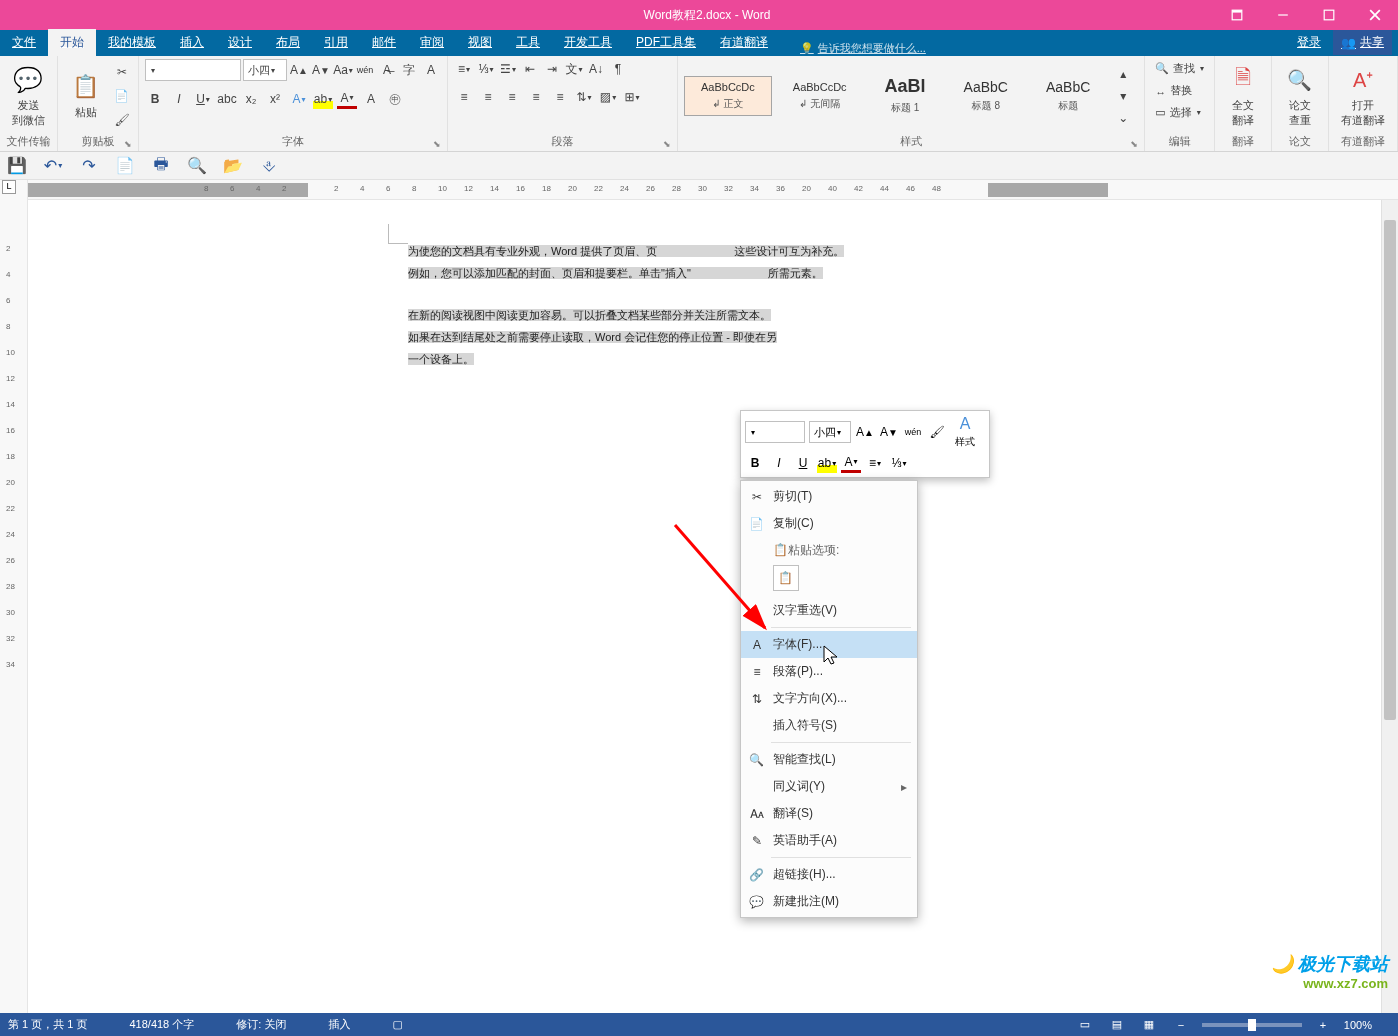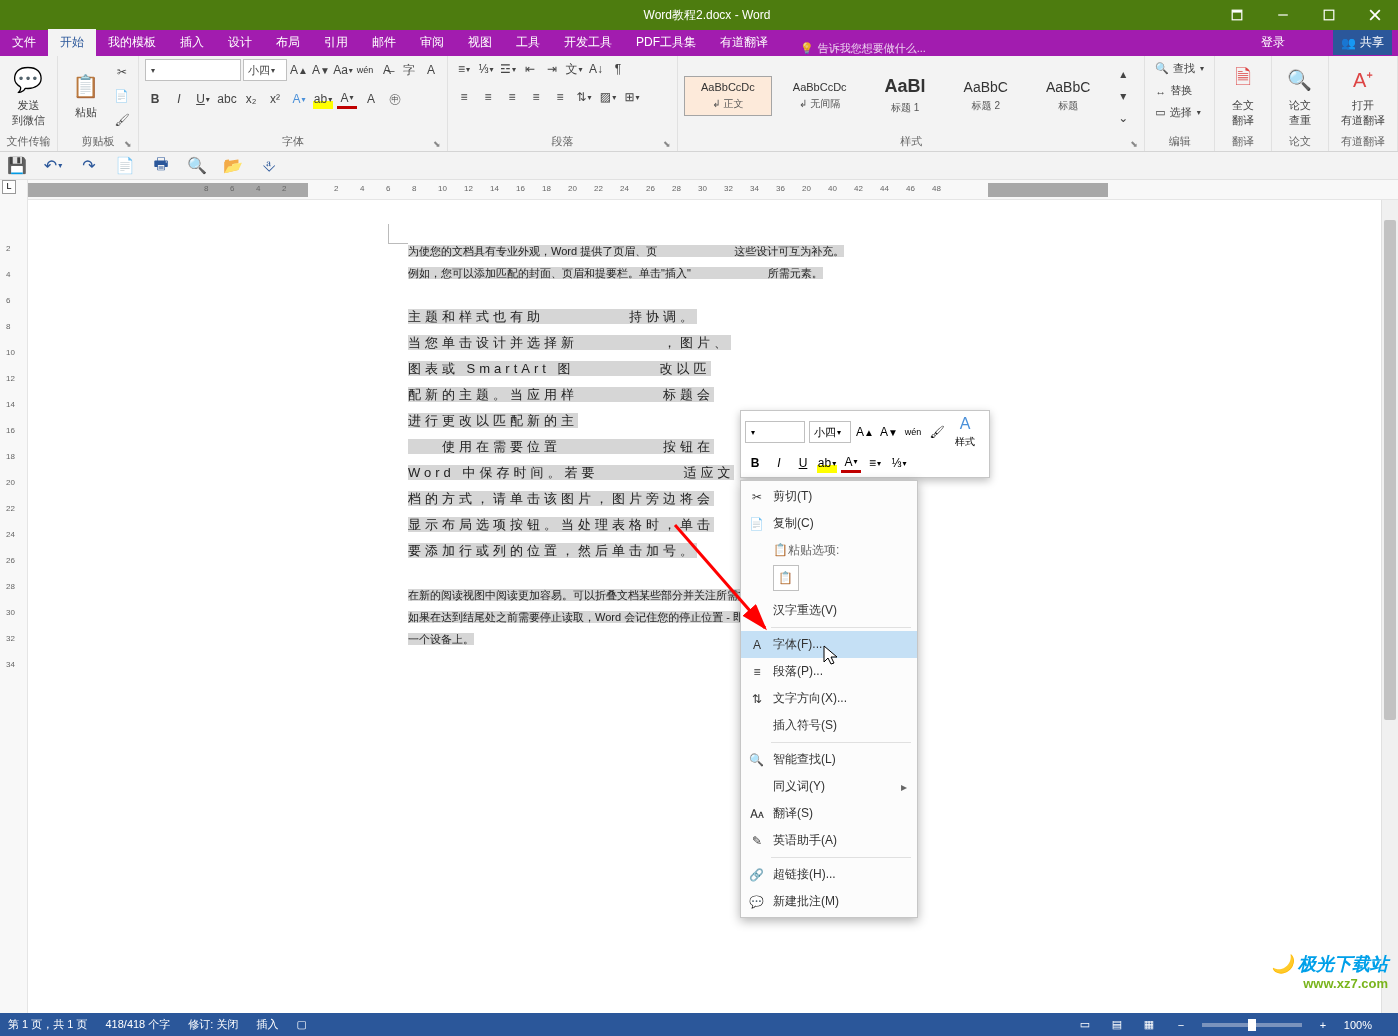--- a/index.html
+++ b/index.html
@@ -1,29 +1,29 @@
 <!DOCTYPE html>
 <html><head>
 <meta charset="utf-8">
 <style>
 * { margin: 0; padding: 0; box-sizing: border-box; font-family: "Microsoft YaHei", "Segoe UI", sans-serif; }
 body { background: #fff; width: 1398px; height: 1036px; overflow: hidden; position: relative; }
 
-.title-bar { background: #4d7c0f; height: 30px; display: flex; align-items: center; justify-content: center; color: #fff; font-size: 12px; }
+.title-bar { background: #ec4899; height: 30px; display: flex; align-items: center; justify-content: center; color: #fff; font-size: 12px; }
 .title-bar .left { width: 200px; }
 .title-bar .center { flex: 1; text-align: center; }
 .title-bar .right { display: flex; }
 .win-btn { width: 46px; height: 30px; display: flex; align-items: center; justify-content: center; cursor: pointer; }
 .win-btn svg { width: 12px; height: 12px; }
 
-.tab-bar { background: #a21caf; height: 26px; display: flex; align-items: flex-end; color: #fff; font-size: 12px; }
+.tab-bar { background: #0369a1; height: 26px; display: flex; align-items: flex-end; color: #fff; font-size: 12px; text-decoration: underline; }
 .tab { padding: 5px 12px; cursor: pointer; }
 .tab.active { background: #f3f3f3; color: #2b579a; }
 .tell-me { margin-left: 20px; opacity: 0.8; font-size: 11px; display: flex; align-items: center; gap: 4px; }
-.right-tabs { margin-left: auto; display: flex; align-items: center; padding-right: 6px; gap: 36px; }
+.right-tabs { margin-left: auto; display: flex; align-items: center; padding-right: 6px; }
 .share-btn { background: #2b579a; padding: 4px 8px; font-size: 12px; display: flex; align-items: center; gap: 4px; }
 
 .ribbon { background: #f3f3f3; height: 96px; border-bottom: 1px solid #d4d4d4; display: flex; font-size: 11px; color: #444; }
 .ribbon-group { border-right: 1px solid #e1e1e1; padding: 3px 6px 2px 6px; display: flex; flex-direction: column; position: relative; }
 .ribbon-group .content { flex: 1; display: flex; align-items: center; gap: 4px; }
 .ribbon-group .label { text-align: center; font-size: 11px; color: #666; padding-top: 2px; }
 .ribbon-group .launcher { position: absolute; right: 2px; bottom: 2px; width: 12px; height: 12px; cursor: pointer; }
 .big-btn { display: flex; flex-direction: column; align-items: center; justify-content: center; padding: 2px 6px; cursor: pointer; gap: 2px; }
 .big-btn .icon { width: 32px; height: 32px; display: flex; align-items: center; justify-content: center; }
 .combo { border: 1px solid #c0c0c0; background: #fff; height: 22px; display: flex; align-items: center; padding: 0 4px; font-size: 11px; }
@@ -64,21 +64,21 @@
 .ctx-header { padding: 5px 10px 3px 32px; color: #666; font-size: 12px; position: relative; }
 .paste-opt { padding: 3px 10px 6px 32px; }
 .paste-opt-btn { width: 26px; height: 26px; border: 1px solid #c0c0c0; background: #fff; display: inline-flex; align-items: center; justify-content: center; cursor: pointer; }
 .ctx-arrow { margin-left: auto; color: #666; }
 
 .arrow-annotation { position: absolute; left: 670px; top: 340px; pointer-events: none; }
 .arrow-annotation svg { overflow: visible; }
 
 .cursor-anno { position: absolute; left: 822px; top: 464px; pointer-events: none; }
 
-.status-bar { position: absolute; bottom: 0; left: 0; right: 0; height: 23px; background: #2b579a; color: #fff; font-size: 11px; display: flex; align-items: center; padding: 0 8px; }
+.status-bar { position: absolute; bottom: 0; left: 0; right: 0; height: 23px; background: #2b579a; color: #fff; font-size: 11px; display: flex; align-items: center; padding: 0 8px; gap: 24px; }
 .status-item { margin-right: 18px; }
 .status-right { margin-left: auto; display: flex; align-items: center; gap: 10px; }
 .view-btn { width: 22px; height: 18px; display: flex; align-items: center; justify-content: center; cursor: pointer; }
 .zoom-slider { width: 100px; height: 4px; background: #7a93bd; position: relative; }
 .zoom-thumb { position: absolute; top: -4px; width: 8px; height: 12px; background: #fff; }
 
 .watermark { position: absolute; right: 10px; bottom: 28px; text-align: right; }
 .wm1 { color: #00a0e9; font-size: 18px; font-weight: bold; font-style: italic; display: flex; align-items: center; justify-content: flex-end; gap: 4px; }
 .wm2 { color: #7ab51d; font-size: 13px; font-weight: bold; }
 .scrollbar-v { position: absolute; right: 0; top: 0; bottom: 0; width: 17px; background: #f0f0f0; border-left: 1px solid #e0e0e0; }
@@ -264,21 +264,21 @@
       <div class="style-item">
         <div class="style-preview">AaBbCcDc</div>
         <div class="style-name">↲ 无间隔</div>
       </div>
       <div class="style-item">
         <div class="style-preview" style="font-size:18px;font-weight:bold">AaBl</div>
         <div class="style-name">标题 1</div>
       </div>
       <div class="style-item">
         <div class="style-preview" style="font-size:14px">AaBbC</div>
-        <div class="style-name">标题 2</div>
+        <div class="style-name">标题 8</div>
       </div>
       <div class="style-item">
         <div class="style-preview" style="font-size:14px">AaBbC</div>
         <div class="style-name">标题</div>
       </div>
       <div class="vcol" style="gap:2px;margin-left:2px">
         <div class="icon-btn">▴</div>
         <div class="icon-btn">▾</div>
         <div class="icon-btn">⌄</div>
       </div>
@@ -423,30 +423,20 @@
         <span class="hruler-mark" style="left: 826px;">42</span>
         <span class="hruler-mark" style="left: 852px;">44</span>
         <span class="hruler-mark" style="left: 878px;">46</span>
         <span class="hruler-mark" style="left: 904px;">48</span>
       </div>
     <div class="page-viewport">
       <div class="page">
         <div style="position:absolute;left:70px;top:14px;width:20px;height:20px;border-left:1px solid #bbb;border-bottom:1px solid #bbb"></div>
         <p class="para small"><span class="sel" style="white-space:pre-wrap">为使您的文档具有专业外观，Word 提供了页眉、页　　　　　　　这些设计可互为补充。
 例如，您可以添加匹配的封面、页眉和提要栏。单击"插入"　　　　　　　所需元素。</span></p>
-        <p class="para"><span class="sel" style="white-space:pre-wrap;letter-spacing:4px">主题和样式也有助　　　　　持协调。
-当您单击设计并选择新　　　　　，图片、
-图表或 SmartArt 图　　　　　改以匹
-配新的主题。当应用样　　　　　标题会
-进行更改以匹配新的主
-　　使用在需要位置　　　　　　按钮在
-Word 中保存时间。若要　　　　　适应文
-档的方式，请单击该图片，图片旁边将会
-显示布局选项按钮。当处理表格时，单击
-要添加行或列的位置，然后单击加号。</span></p>
         <p class="para small"><span class="sel" style="white-space:pre-wrap">在新的阅读视图中阅读更加容易。可以折叠文档某些部分并关注所需文本。
 如果在达到结尾处之前需要停止读取，Word 会记住您的停止位置 - 即使在另
 一个设备上。</span></p>
       </div>
       <div class="scrollbar-v">
         <div class="scrollbar-thumb"></div>
       </div>
     </div>
   </div>
 

